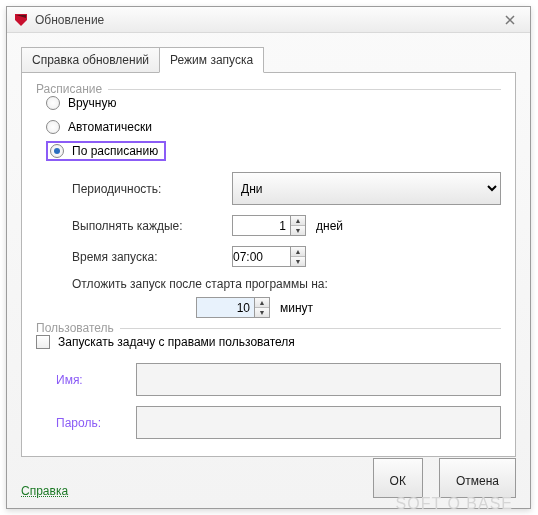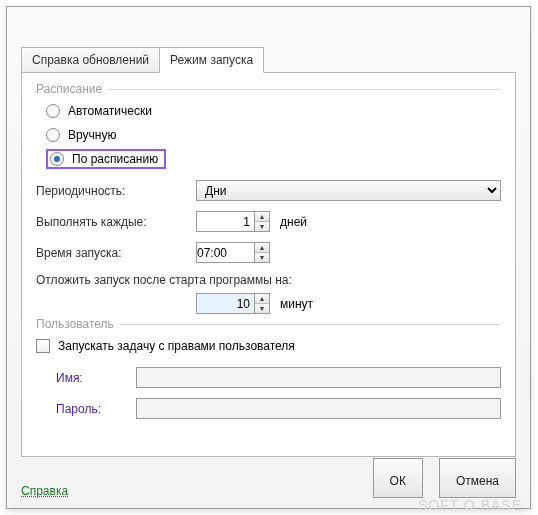--- a/index.html
+++ b/index.html
@@ -7,69 +7,83 @@
   .window { position: absolute; top: 6px; left: 6px; width: 525px; height: 503px; border: 1px solid #9c9c9c; background: linear-gradient(#fafafa,#f3f3f3); box-shadow: 0 2px 6px rgba(0,0,0,.15); }
   .titlebar { display: flex; align-items: center; height: 26px; padding: 0 6px; border-bottom: 1px solid #d9d9d9; background: linear-gradient(#fcfcfc,#ececec); }
   .title-icon { width: 16px; height: 16px; margin-right: 6px; }
   .title-text { color: #444; }
   .close { margin-left: auto; width: 28px; height: 18px; color: #888; display: flex; align-items: center; justify-content: center; cursor: default; }
   .content { position: absolute; top: 40px; left: 14px; right: 14px; bottom: 50px; }
   .tabs { display: flex; align-items: flex-end; }
   .tab { border: 1px solid #b6b6b6; border-bottom: none; padding: 5px 10px 5px 10px; background: linear-gradient(#fafafa,#eee); color: #333; margin-right: -1px; position: relative; }
   .tab.active { background: #fff; z-index: 2; border-bottom: 1px solid #fff; margin-bottom: -1px; }
   .panel { border: 1px solid #b6b6b6; background: #fff; padding: 10px 14px 12px 14px; height: calc(100% - 26px); overflow: hidden; }
-  .group { border-top: 1px solid #d5d5d5; position: relative; margin-top: 10px; padding-top: 8px; }
+  .group { border-top: 1px solid #d5d5d5; position: relative; margin-top: 10px; padding-top: 0; }
   .group:first-child { margin-top: 6px; }
   .group-legend { position: absolute; top: -8px; left: 0; background: #fff; padding-right: 6px; color: #9e9e9e; }
   .radio-row, .check-row { display: flex; align-items: center; margin: 2px 0 2px 10px; height: 22px; }
   .radio { width: 14px; height: 14px; border: 1px solid #888; border-radius: 50%; margin-right: 8px; background: radial-gradient(#fff,#eee); display: flex; align-items: center; justify-content: center; }
   .radio.checked::after { content: ""; width: 6px; height: 6px; background: #2b6fbf; border-radius: 50%; }
   .highlight { border: 2px solid #8b5cf6; padding: 1px 6px 1px 2px; display: inline-flex; align-items: center; }
   .check { width: 14px; height: 14px; border: 1px solid #888; margin-right: 8px; background: linear-gradient(#fff,#eee); display: flex; align-items: center; justify-content: center; }
   .check.checked::after { content: "✓"; font-size: 11px; color: #2b6fbf; font-weight: bold; line-height: 1; }
   .row { display: flex; align-items: center; margin-top: 10px; }
-  .row label { width: 160px; color: #333; }
-  .row.disabled label { color: #4c1d95; }
-  select, input.text { height: 21px; border: 1px solid #9a9a9a; padding: 0 4px; background: #fff; }
+  .row label { width: 160px; color: #333; margin-left: 36px; }
+  .row.disabled label { color: #8b5cf6; }
+  select, input.text { height: 33px; border: 1px solid #9a9a9a; padding: 0 4px; background: #fff; }
   select { background: linear-gradient(#fdfdfd,#e7e7e7); }
   .spinner { display: inline-flex; }
   .spinner input { width: 58px; height: 21px; text-align: right; border: 1px solid #9a9a9a; padding-right: 4px; border-right: none; }
   .spin-btns { display: flex; flex-direction: column; border: 1px solid #9a9a9a; width: 16px; }
   .spin-btns div { flex: 1; display: flex; align-items: center; justify-content: center; background: linear-gradient(#fafafa,#e4e4e4); font-size: 7px; color: #444; border-bottom: 1px solid #bdbdbd; }
   .spin-btns div:last-child { border-bottom: none; }
   .units { margin-left: 10px; color: #000000; }
   .full-select { flex: 1; }
   .footer { position: absolute; left: 14px; right: 14px; bottom: 10px; display: flex; align-items: flex-end; }
   .link { color: #1d7a26; text-decoration: underline dotted; cursor: pointer; }
   .btn { border: 1px solid #999; background: linear-gradient(#fcfcfc,#e6e6e6); height: 40px; padding: 15px 16px; margin-left: 16px; color: #222; }
-  .softbase { position: absolute; right: 16px; bottom: 2px; color: #d5d5d5; font-size: 14px; letter-spacing: 1px; }
+  .softbase { position: absolute; right: 25px; bottom: 2px; color: #d5d5d5; font-size: 16px; letter-spacing: 1px; }
 </style>
 </head>
 <body>
 
 <div class="window">
+  <div class="titlebar">
+    <span class="title-icon">
+      <svg viewBox="0 0 16 16">
+          <polygon points="2,2 14,2 14,8 8,14 2,8" fill="#c8102e"></polygon>
+          <polygon points="3,3 13,3 13,6" fill="#5b0f18"></polygon>
+        </svg>
+    </span>
+    <span class="title-text">Обновление</span>
+    <div class="close">
+      <svg width="10" height="10" viewBox="0 0 10 10">
+          <path d="M1 1 L9 9 M9 1 L1 9" stroke="#777" stroke-width="1.5"></path>
+        </svg>
+    </div>
+  </div>
 
   <div class="content">
     <div class="tabs">
       <div class="tab">Справка обновлений</div>
       <div class="tab active">Режим запуска</div>
     </div>
 
     <div class="panel">
 
       <div class="group">
         <div class="group-legend">Расписание</div>
 
         <div class="radio-row">
           <span class="radio"></span>
-          <span>Автоматически</span>
+          <span>Вручную</span>
         </div>
         <div class="radio-row">
           <span class="radio"></span>
-          <span>Вручную</span>
+          <span>Автоматически</span>
         </div>
         <div class="radio-row">
           <span class="highlight">
             <span class="radio checked"></span>
             <span>По расписанию</span>
           </span>
         </div>
 
         <div class="row">
           <label>Периодичность:</label>

